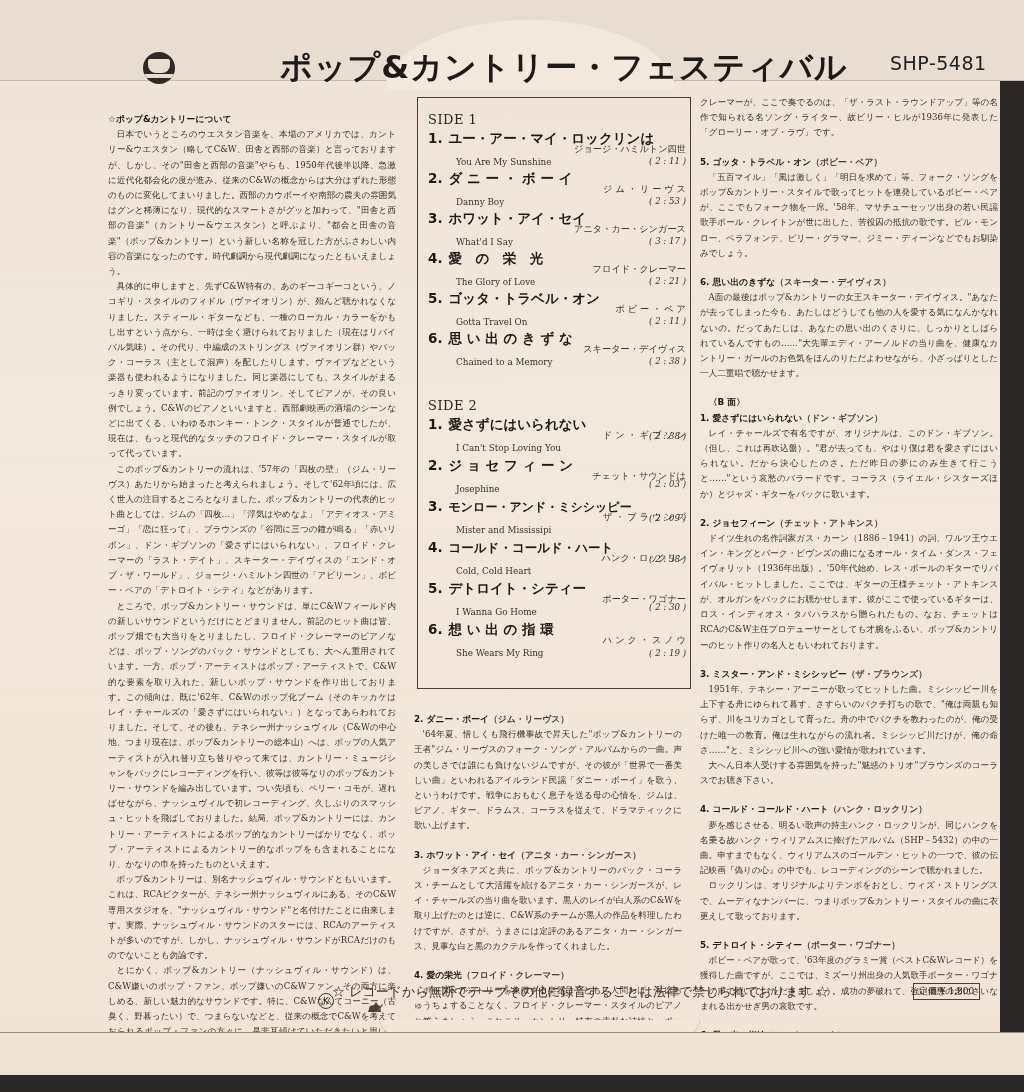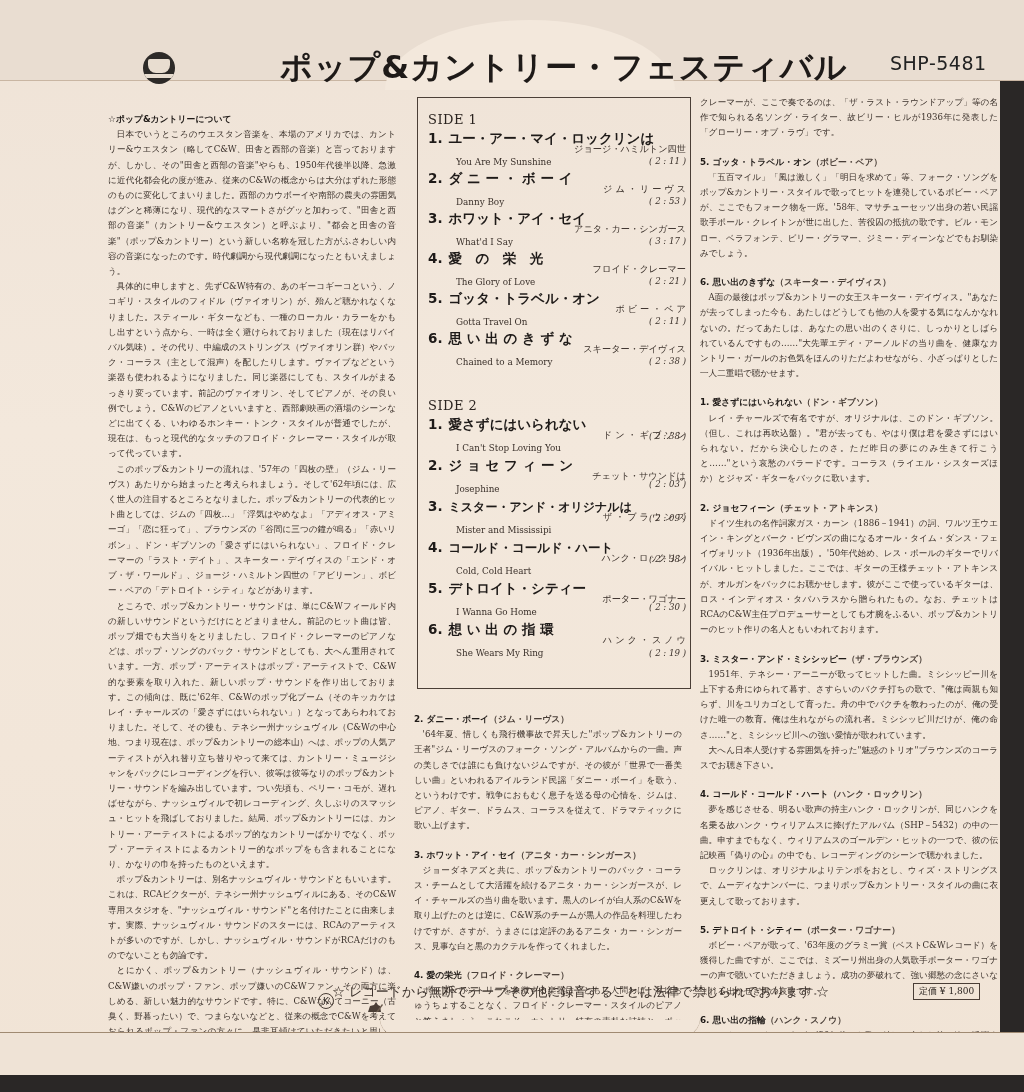--- a/index.html
+++ b/index.html
@@ -169,21 +169,21 @@
       <div class="en">I Can't Stop Loving You</div>
       <div class="time">( 2 : 38 )</div>
     </div>
     <div class="track s2" style="top:359px">
       <div class="jp"><span class="num">2.</span><span>ジ ョ セ フ ィ ー ン</span></div>
       <div class="artist">チェット・サウンドは</div>
       <div class="en">Josephine</div>
       <div class="time" style="top:22px">( 2 : 03 )</div>
     </div>
     <div class="track s2" style="top:400px">
-      <div class="jp"><span class="num">3.</span><span style="font-size:12px">ミスター・アンド・オリジナルは</span></div>
+      <div class="jp"><span class="num">3.</span><span style="font-size:12px">モンロー・アンド・ミシシッピー</span></div>
       <div class="artist">ザ ・ ブ ラ ウ ン ズ</div>
       <div class="en">Mister and Mississipi</div>
       <div class="time">( 2 : 09 )</div>
     </div>
     <div class="track s2" style="top:441px">
       <div class="jp"><span class="num">4.</span><span style="font-size:12.5px">コールド・コールド・ハート</span></div>
       <div class="artist">ハンク・ロックリン</div>
       <div class="en">Cold, Cold Heart</div>
       <div class="time">( 2 : 38 )</div>
     </div>
@@ -214,20 +214,21 @@
 
   <div class="col col-right">
     <p style="text-indent:0">クレーマーが、ここで奏でるのは、「ザ・ラスト・ラウンドアップ」等の名作で知られる名ソング・ライター、故ビリー・ヒルが1936年に発表した「グローリー・オブ・ラヴ」です。</p>
     <div class="gap"></div>
     <p class="h"><span>5. ゴッタ・トラベル・オン</span><span class="sub">（ボビー・ベア）</span></p>
     <p>「五百マイル」「風は激しく」「明日を求めて」等、フォーク・ソングをポップ&amp;カントリー・スタイルで歌ってヒットを連発しているボビー・ベアが、ここでもフォーク物を一席。'58年、マサチューセッツ出身の若い民謡歌手ポール・クレイトンが世に出した、苦役囚の抵抗の歌です。ビル・モンロー、ベラフォンテ、ビリー・グラマー、ジミー・ディーンなどでもお馴染みでしょう。</p>
     <div class="gap"></div>
     <p class="h"><span>6. 思い出のきずな</span><span class="sub">（スキーター・デイヴィス）</span></p>
     <p>A面の最後はポップ&amp;カントリーの女王スキーター・デイヴィス。"あなたが去ってしまった今も、あたしはどうしても他の人を愛する気になんかなれないの。だってあたしは、あなたの思い出のくさりに、しっかりとしばられているんですもの……"大先輩エディ・アーノルドの当り曲を、健康なカントリー・ガールのお色気をほんのりただよわせながら、小ざっぱりとした一人二重唱で聴かせます。</p>
     <div class="gap"></div>
+    <p class="h" style="padding-left:1em">〈B 面〉</p>
     <p class="h"><span>1. 愛さずにはいられない</span><span class="sub">（ドン・ギブソン）</span></p>
     <p>レイ・チャールズで有名ですが、オリジナルは、このドン・ギブソン。（但し、これは再吹込盤）。"君が去っても、やはり僕は君を愛さずにはいられない。だから決心したのさ。ただ昨日の夢にのみ生きて行こうと……"という哀愁のバラードです。コーラス（ライエル・シスターズほか）とジャズ・ギターをバックに歌います。</p>
     <div class="gap"></div>
     <p class="h"><span>2. ジョセフィーン</span><span class="sub">（チェット・アトキンス）</span></p>
     <p>ドイツ生れの名作詞家ガス・カーン（1886－1941）の詞、ワルツ王ウエイン・キングとバーク・ビヴンズの曲になるオール・タイム・ダンス・フェイヴォリット（1936年出版）。'50年代始め、レス・ポールのギターでリバイバル・ヒットしました。ここでは、ギターの王様チェット・アトキンスが、オルガンをバックにお聴かせします。彼がここで使っているギターは、ロス・インディオス・タバハラスから贈られたもの。なお、チェットはRCAのC&amp;W主任プロデューサーとしても才腕をふるい、ポップ&amp;カントリーのヒット作りの名人ともいわれております。</p>
     <div class="gap"></div>
     <p class="h"><span>3. ミスター・アンド・ミシシッピー</span><span class="sub">（ザ・ブラウンズ）</span></p>
     <p>1951年、テネシー・アーニーが歌ってヒットした曲。ミシシッピー川を上下する舟にゆられて暮す、さすらいのバクチ打ちの歌で、"俺は両親も知らず、川をユリカゴとして育った。舟の中でバクチを教わったのが、俺の受けた唯一の教育。俺は生れながらの流れ者。ミシシッピ川だけが、俺の命さ……"と、ミシシッピ川への強い愛情が歌われています。</p>
     <p>大へん日本人受けする雰囲気を持った"魅惑のトリオ"ブラウンズのコーラスでお聴き下さい。</p>
     <div class="gap"></div>

